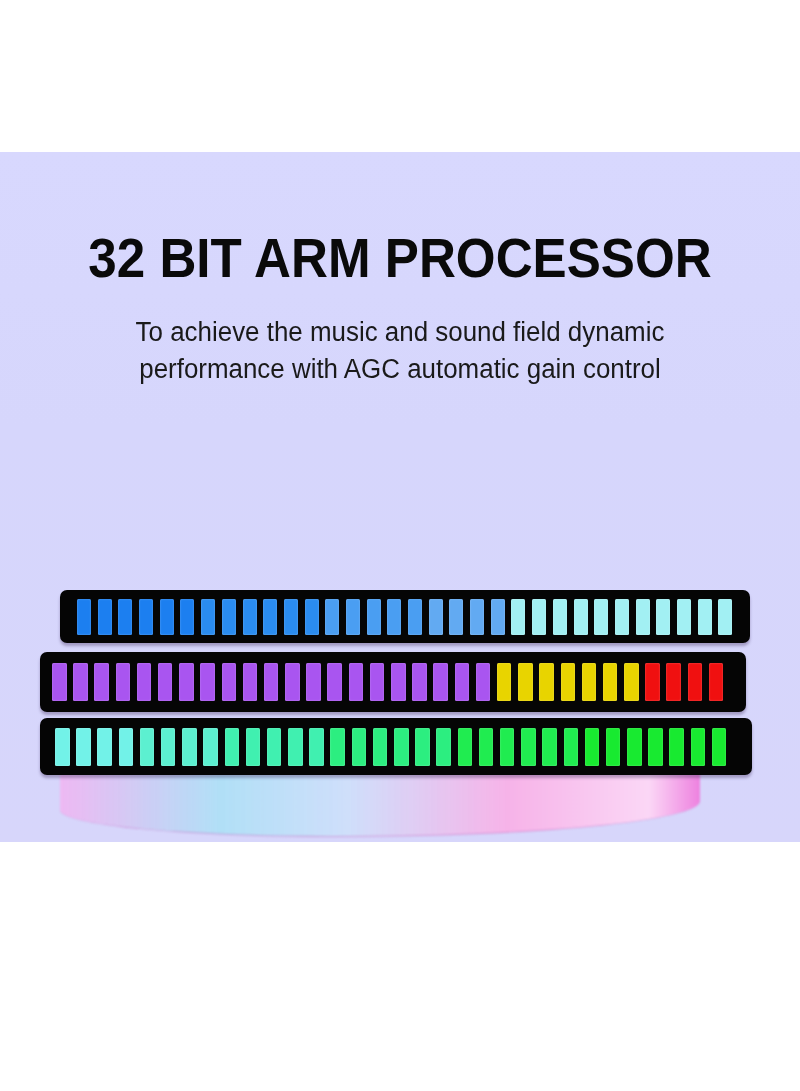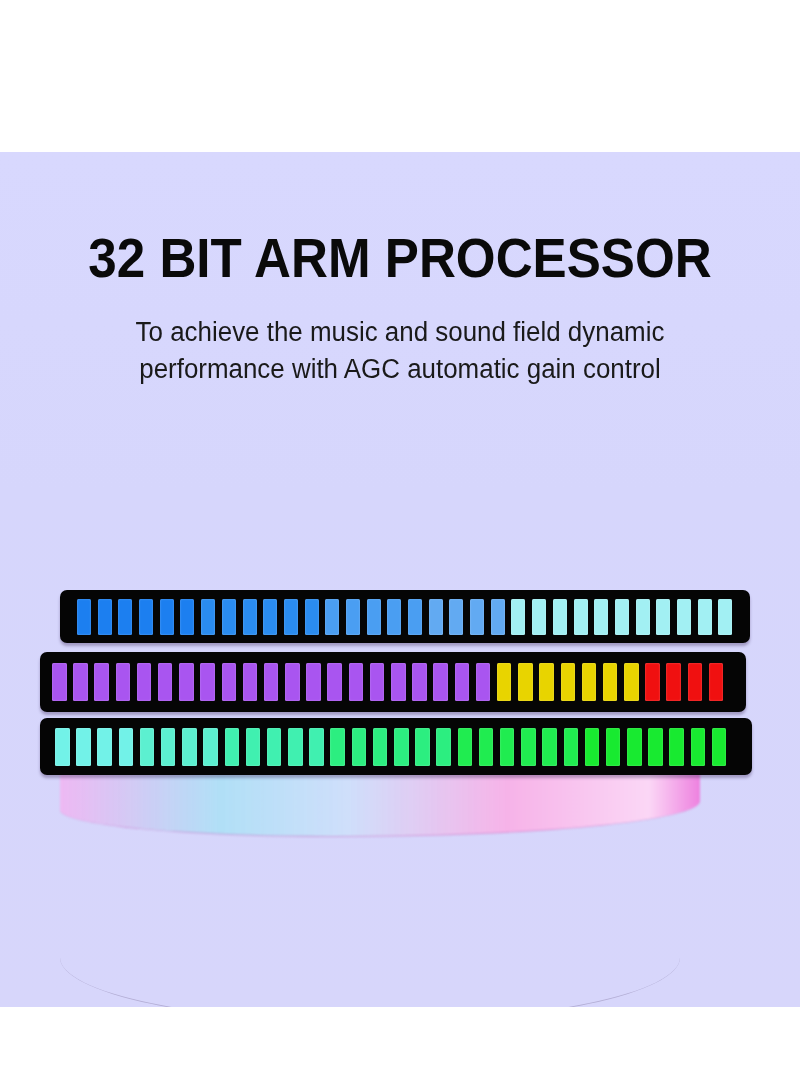--- a/index.html
+++ b/index.html
@@ -1,21 +1,21 @@
 <!DOCTYPE html>
 <html><head>
   <meta charset="utf-8">
   <style>
     html, body { margin: 0; padding: 0; }
     body {
       width: 800px; height: 1091px; background: #ffffff; position: relative; overflow: hidden;
       font-family: "Liberation Sans", sans-serif;
     }
     .panel {
-      position: absolute; left: 0; top: 152px; width: 800px; height: 855px;
+      position: absolute; left: 0; top: 152px; width: 800px; height: 690px;
       background: linear-gradient(180deg, #d8d8fe 0%, #d6d6fc 40%, #d7d6fb 100%);
       overflow: hidden;
     }
     .title {
       position: absolute; left: 0; width: 800px; top: 74px; text-align: center;
       font-family: "Liberation Sans", sans-serif; font-weight: bold; font-size: 55px;
       color: #0a0a0a; letter-spacing: 0px; transform: scaleX(0.93); transform-origin: center;
       white-space: nowrap; margin: 0;
     }
     .subtitle {

